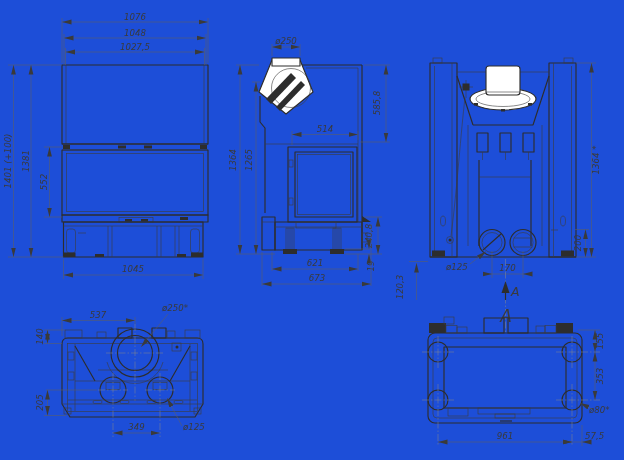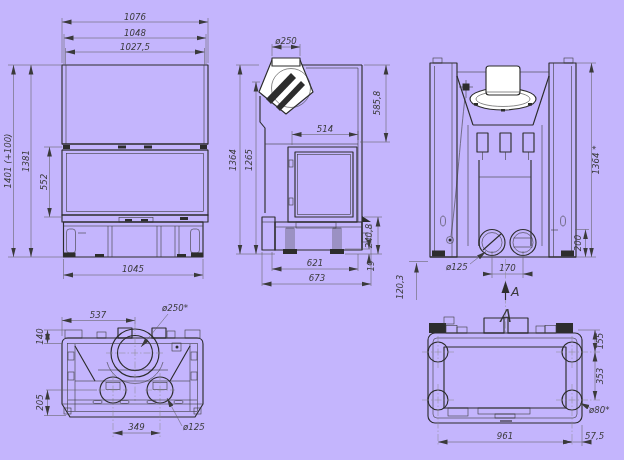--- a/index.html
+++ b/index.html
@@ -1,16 +1,16 @@
 <!DOCTYPE html>
 <html><head>
 <meta charset="utf-8">
 <style>
   html,body{margin:0;padding:0;background:#fcfcfc;}
-  .sheet{width:624px;height:460px;background:#c4b5fd;position:relative;overflow:hidden;}
+  .sheet{width:624px;height:460px;background:#1d4ed8;position:relative;overflow:hidden;}
   svg text{font-family:"DejaVu Sans",sans-serif;font-style:italic;fill:#3a3a3a;}
   .dim{font-size:8.6px;}
   .tm{text-anchor:middle;}
   .lblA{font-size:12.5px;}
   .lblA2{font-size:17px;}
   .ol{stroke:#2d2d2d;stroke-width:1.15;fill:none;stroke-linejoin:round;}
   .ol2{stroke:#3c3c3c;stroke-width:0.6;fill:none;}
   .dl{stroke:#606060;stroke-width:0.55;fill:none;}
   .arr{marker-start:url(#arw);marker-end:url(#arw);}
   .arre{marker-end:url(#arw);}

